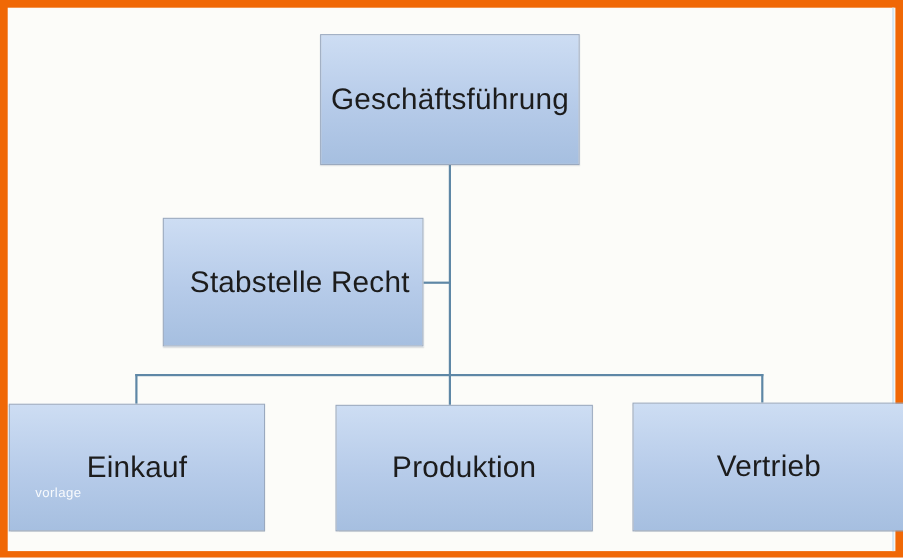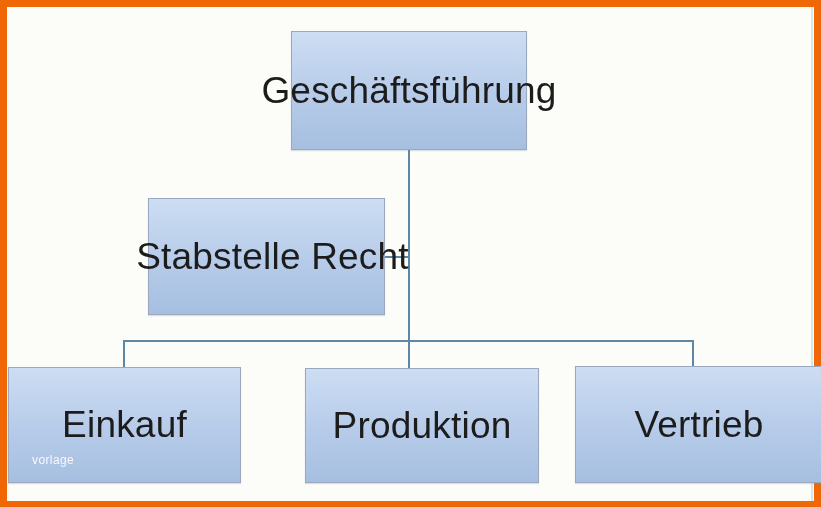--- a/index.html
+++ b/index.html
@@ -36,42 +36,42 @@
     position:absolute;
     box-sizing:border-box;
     border:1.5px solid var(--box-border);
     background:linear-gradient(180deg,var(--box-fill-top) 0%,var(--box-fill-mid) 55%,var(--box-fill-bottom) 100%);
     display:flex;
     align-items:center;
     justify-content:center;
     box-shadow:0 1px 1px rgba(120,130,145,0.25);
   }
   .org-box .label{
-    font-size:37px;
+    font-size:27px;
     color:var(--label-text);
     white-space:nowrap;
     letter-spacing:0.2px;
   }
   .box-root     {left:284px;top:24px; width:236px;height:119px;}
   .box-staff    {left:141px;top:191px;width:237px;height:117px;padding-left:12px;}
   .box-einkauf  {left:1px;  top:360px;width:233px;height:116px;}
   .box-produktion{left:298px;top:361px;width:234px;height:115px;}
   .box-vertrieb {left:568px;top:359px;width:248px;height:117px;}
   .connector{
     position:absolute;
     background:var(--connector);
   }
   .conn-v-main   {left:401px;top:143px;width:2px;height:218px;}
   .conn-h-staff  {left:378px;top:249px;width:25px;height:2px;}
   .conn-h-bus    {left:116px;top:333px;width:571px;height:2px;}
   .conn-v-left   {left:116px;top:333px;width:2px;height:27px;}
   .conn-v-right  {left:685px;top:333px;width:2px;height:26px;}
   .watermark{
     position:absolute;
-    left:25px;top:446px;
+    left:25px;top:434px;
     font-size:12px;
     color:rgba(255,255,255,0.9);
     letter-spacing:0.4px;
   }
 </style>
 </head>
 <body>
 
 <div class="stage">
   <div class="canvas">

